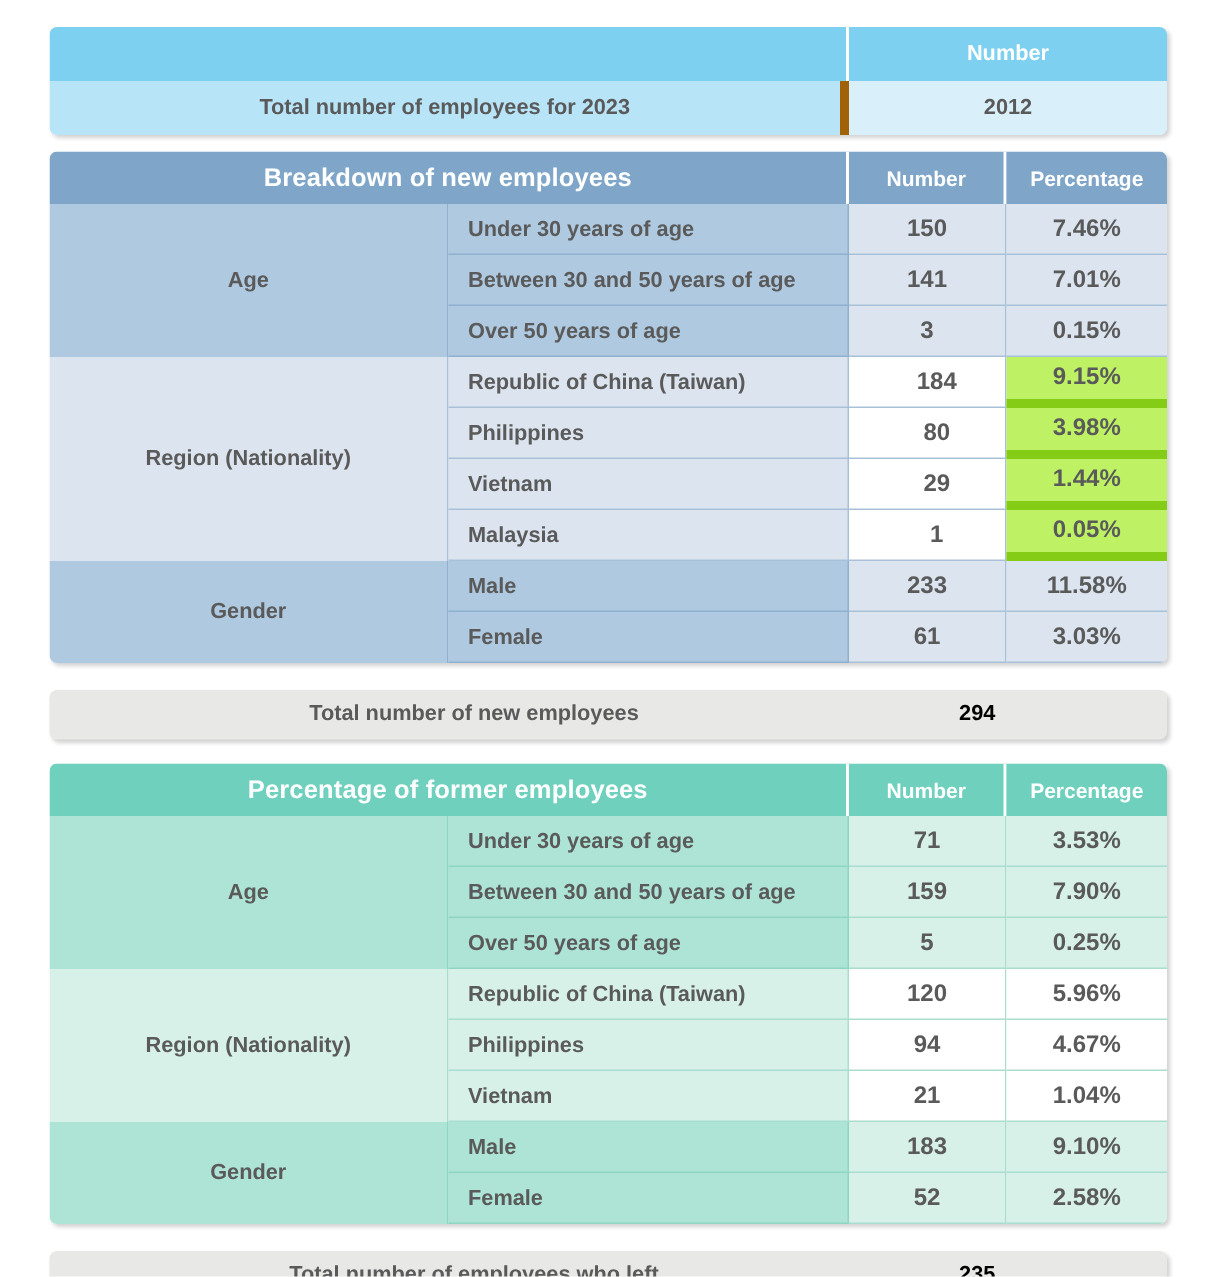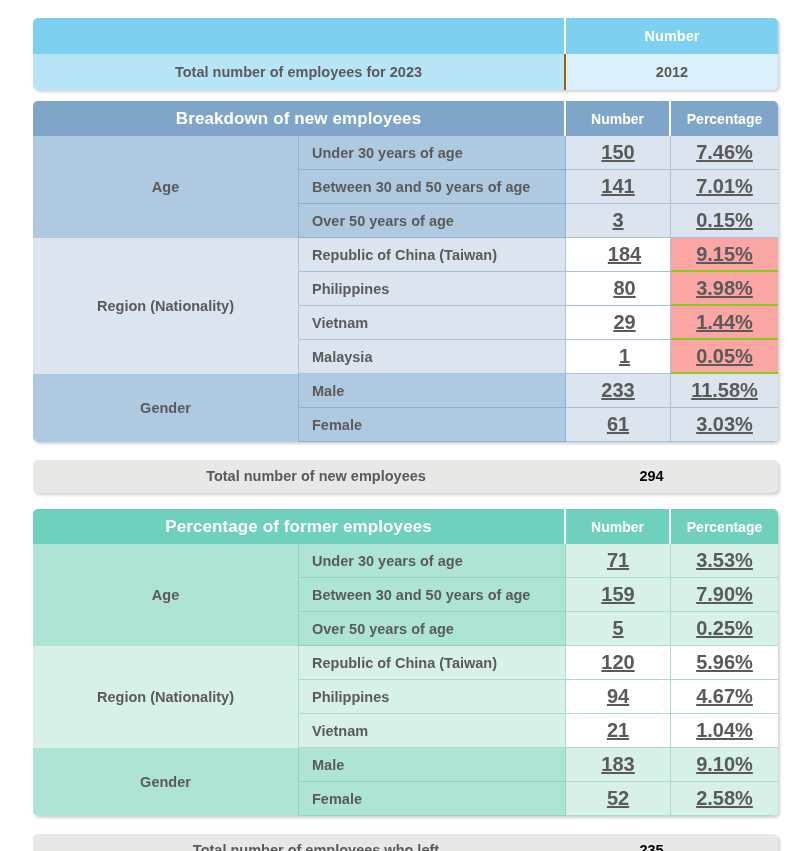--- a/index.html
+++ b/index.html
@@ -46,21 +46,21 @@
   #summary-table .hdr-num {
     background: #7dd0ef;
     height: 36px;
     color: #ffffff;
     font-weight: bold;
     font-size: 14.5px;
   }
   #summary-table .row-label {
     background: #b8e4f8;
     height: 36px;
-    border-right: 2px solid #a16207;
+    border-right: 6px solid #a16207;
   }
   #summary-table .row-val {
     background: #d9eff9;
     height: 36px;
   }
 
   
   .bd .hdr {
     height: 35px;
     color: #ffffff;
@@ -78,38 +78,37 @@
     font-size: 14.5px;
     font-weight: bold;
   }
   .bd td.item {
     text-align: left;
     font-size: 14.5px;
     font-weight: bold;
     padding-left: 13px;
   }
   .bd td.num, .bd td.pct {
-    font-size: 20px;
-    font-weight: bold;
-    text-decoration: underline;
+    font-size: 16px;
+    font-weight: bold;
   }
   .bd tr.datarow td { height: 34px; }
 
   
   .bd-blue .hdr, .bd-blue .hdr-sub { background: #7fa6c8; }
   .bd-blue .hdr { border-right: 2px solid #ffffff; }
   .bd-blue .hdr-sub.s1 { border-right: 2px solid #ffffff; }
   .bd-blue .gA { background: #afc9e0; }   
   .bd-blue .gB { background: #dbe4ef; }   
   .bd-blue .iA { background: #afc9e0; border-bottom: 1px solid #8fb0cf; border-right: 1px solid #8fb0cf;}
   .bd-blue .iB { background: #dbe4ef; border-bottom: 1px solid #a9c1d8; border-right: 1px solid #a9c1d8;}
   .bd-blue .nA { background: #dbe4ef; border-bottom: 1px solid #a9c1d8; border-right: 1px solid #a9c1d8;}
   .bd-blue .nB { background: #ffffff;   border-bottom: 1px solid #a9c1d8; border-right: 1px solid #a9c1d8; padding-left: 25px;}
   .bd-blue .pA { background: #dbe4ef; border-bottom: 1px solid #a9c1d8; }
-  .bd-blue .pB { background: #fca5a5;   border-bottom: 2px solid #84cc16; }
+  .bd-blue .pB { background: #bef264;   border-bottom: 6px solid #84cc16; }
   .bd-blue .gA.sep { border-right: 1px solid #8fb0cf; }
   .bd-blue .gB.sep { border-right: 1px solid #a9c1d8; }
 
   
   .bd-green .hdr, .bd-green .hdr-sub { background: #6ed0bd; }
   .bd-green .hdr { border-right: 2px solid #ffffff; }
   .bd-green .hdr-sub.s1 { border-right: 2px solid #ffffff; }
   .bd-green .gA { background: #aee4d5; }
   .bd-green .gB { background: #d7f0e8; }
   .bd-green .iA { background: #aee4d5; border-bottom: 1px solid #8ed6c2; border-right: 1px solid #8ed6c2;}

